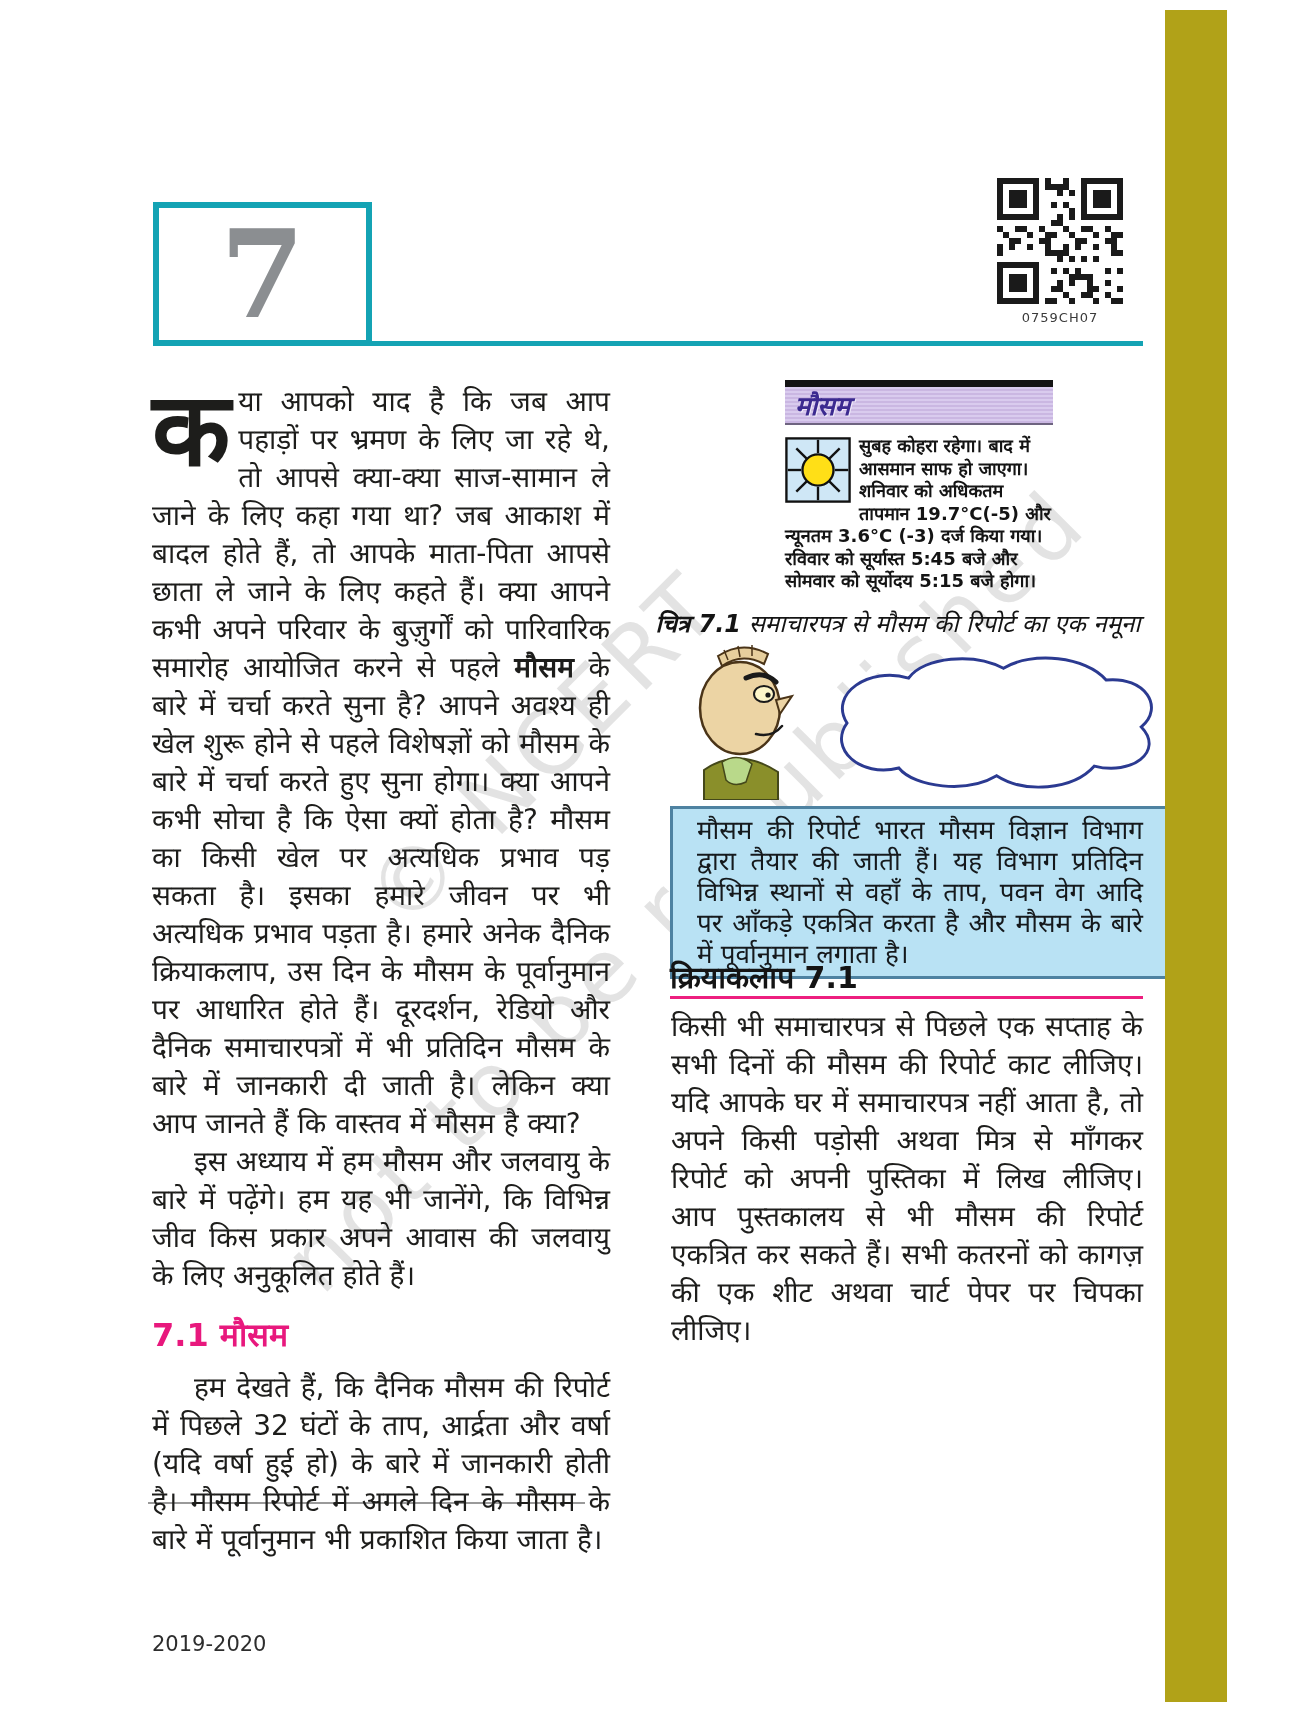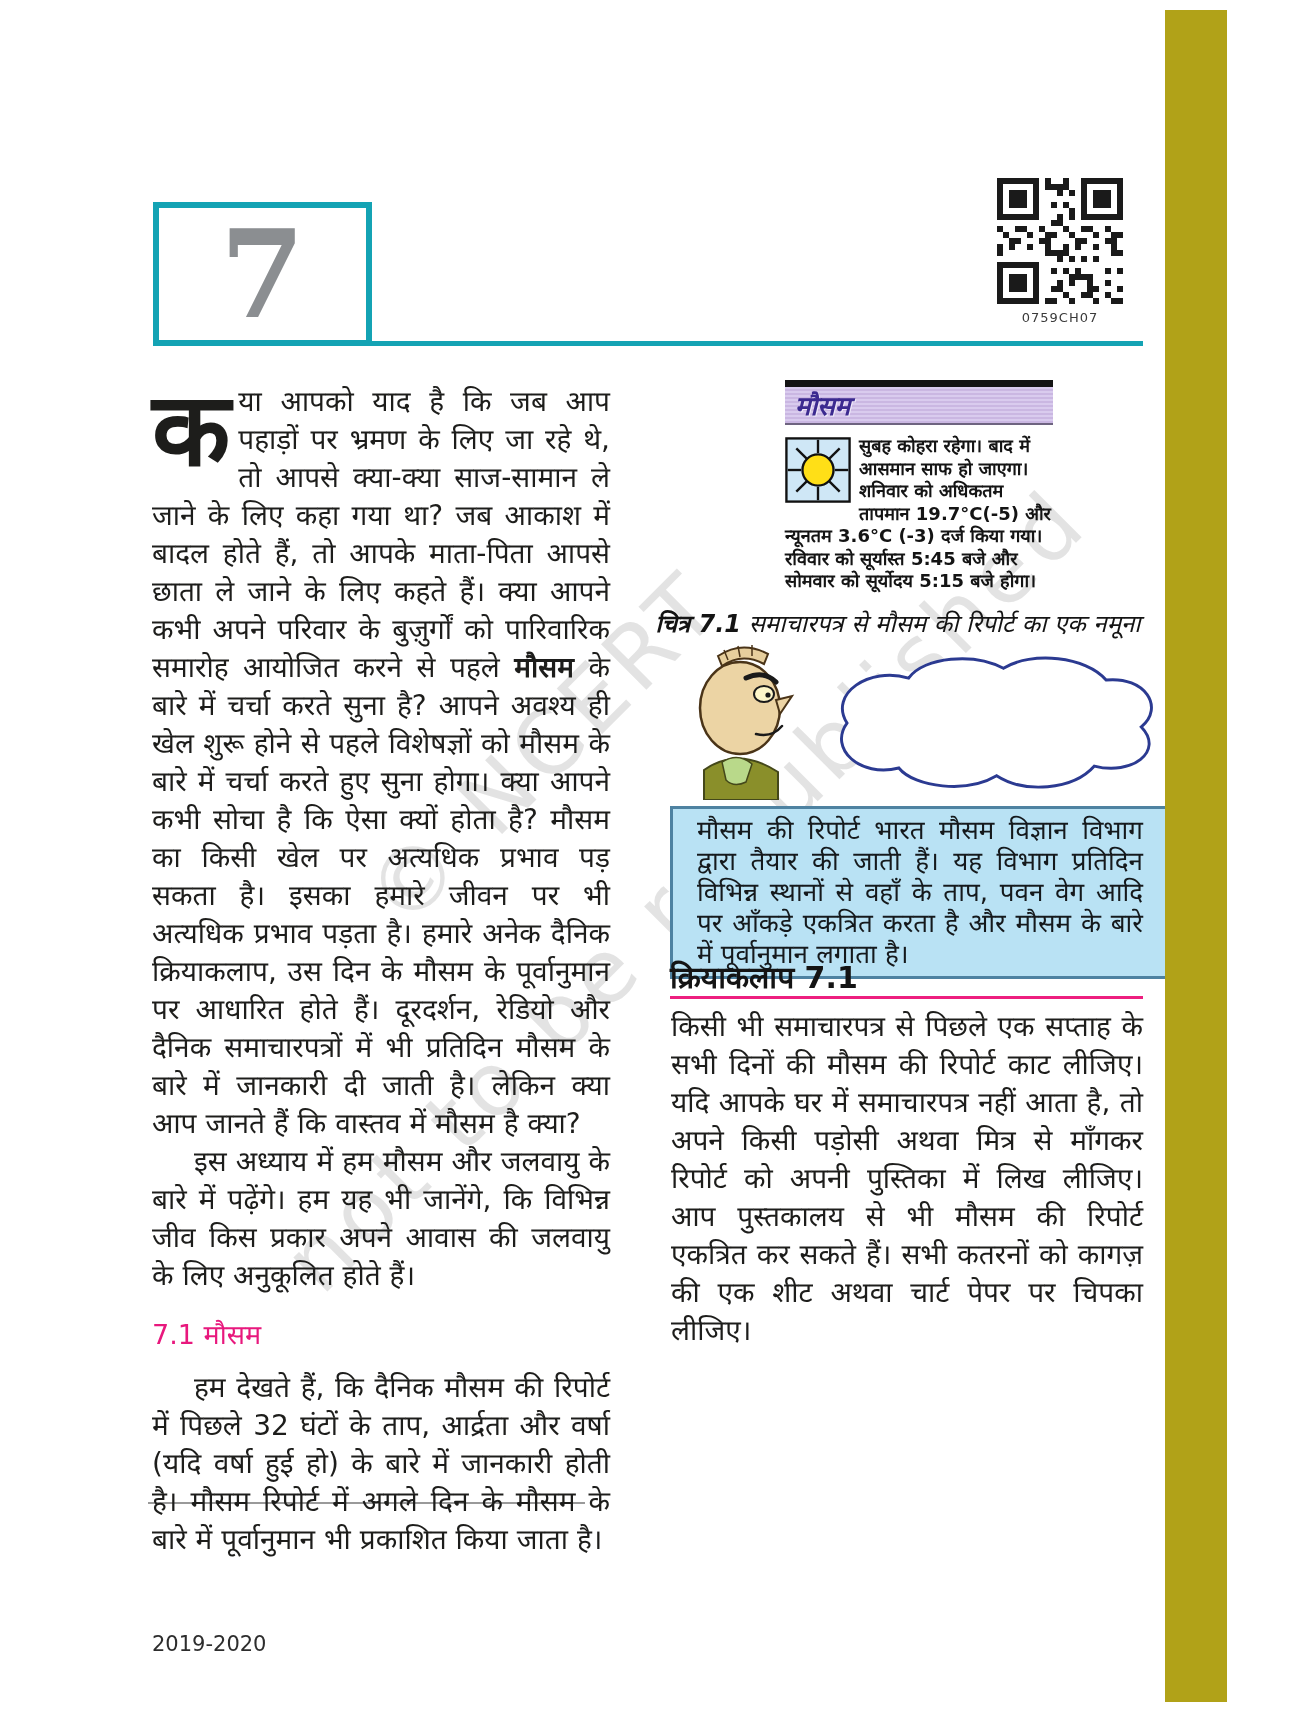--- a/index.html
+++ b/index.html
@@ -33,21 +33,21 @@
   .qr-caption{position:absolute;left:997px;top:310px;width:126px;text-align:center;font-size:13px;
     letter-spacing:1px;color:#3a3a3a;}
 
   
   .left-col{position:absolute;left:152px;top:383px;width:458px;font-size:28px;line-height:38px;
     text-align:justify;}
   .left-col p{margin:0;}
   .dropcap{float:left;font-size:102px;line-height:82px;padding:6px 8px 0 0;font-weight:bold;color:#1d1d1b;}
   .bold{font-weight:bold;}
   .indent{text-indent:42px;}
-  .sec-heading{margin:20px 0 14px 0;font-size:27px;font-weight:normal;color:#e8187d;line-height:40px;}
+  .sec-heading{margin:20px 0 14px 0;font-size:32px;font-weight:bold;color:#e8187d;line-height:40px;}
   .foot-rule{position:absolute;left:148px;top:1502px;width:437px;height:2px;background:#9a9a9a;}
 
   
   .clipping{position:absolute;left:785px;top:380px;width:268px;}
   .masthead{border-top:7px solid #141414;border-bottom:2px solid #6e6480;height:36px;
     background:repeating-linear-gradient(0deg,#cab7e2 0 2px,#d9cbee 2px 4px);
     display:flex;align-items:center;}
   .masthead span{font-size:26px;font-weight:bold;font-style:italic;color:#3c2a90;padding-left:10px;
     text-shadow:1px 1px 0 #efe9f8;}
   .clip-body{padding-top:10px;font-size:18px;line-height:22.5px;font-weight:600;color:#141414;}

